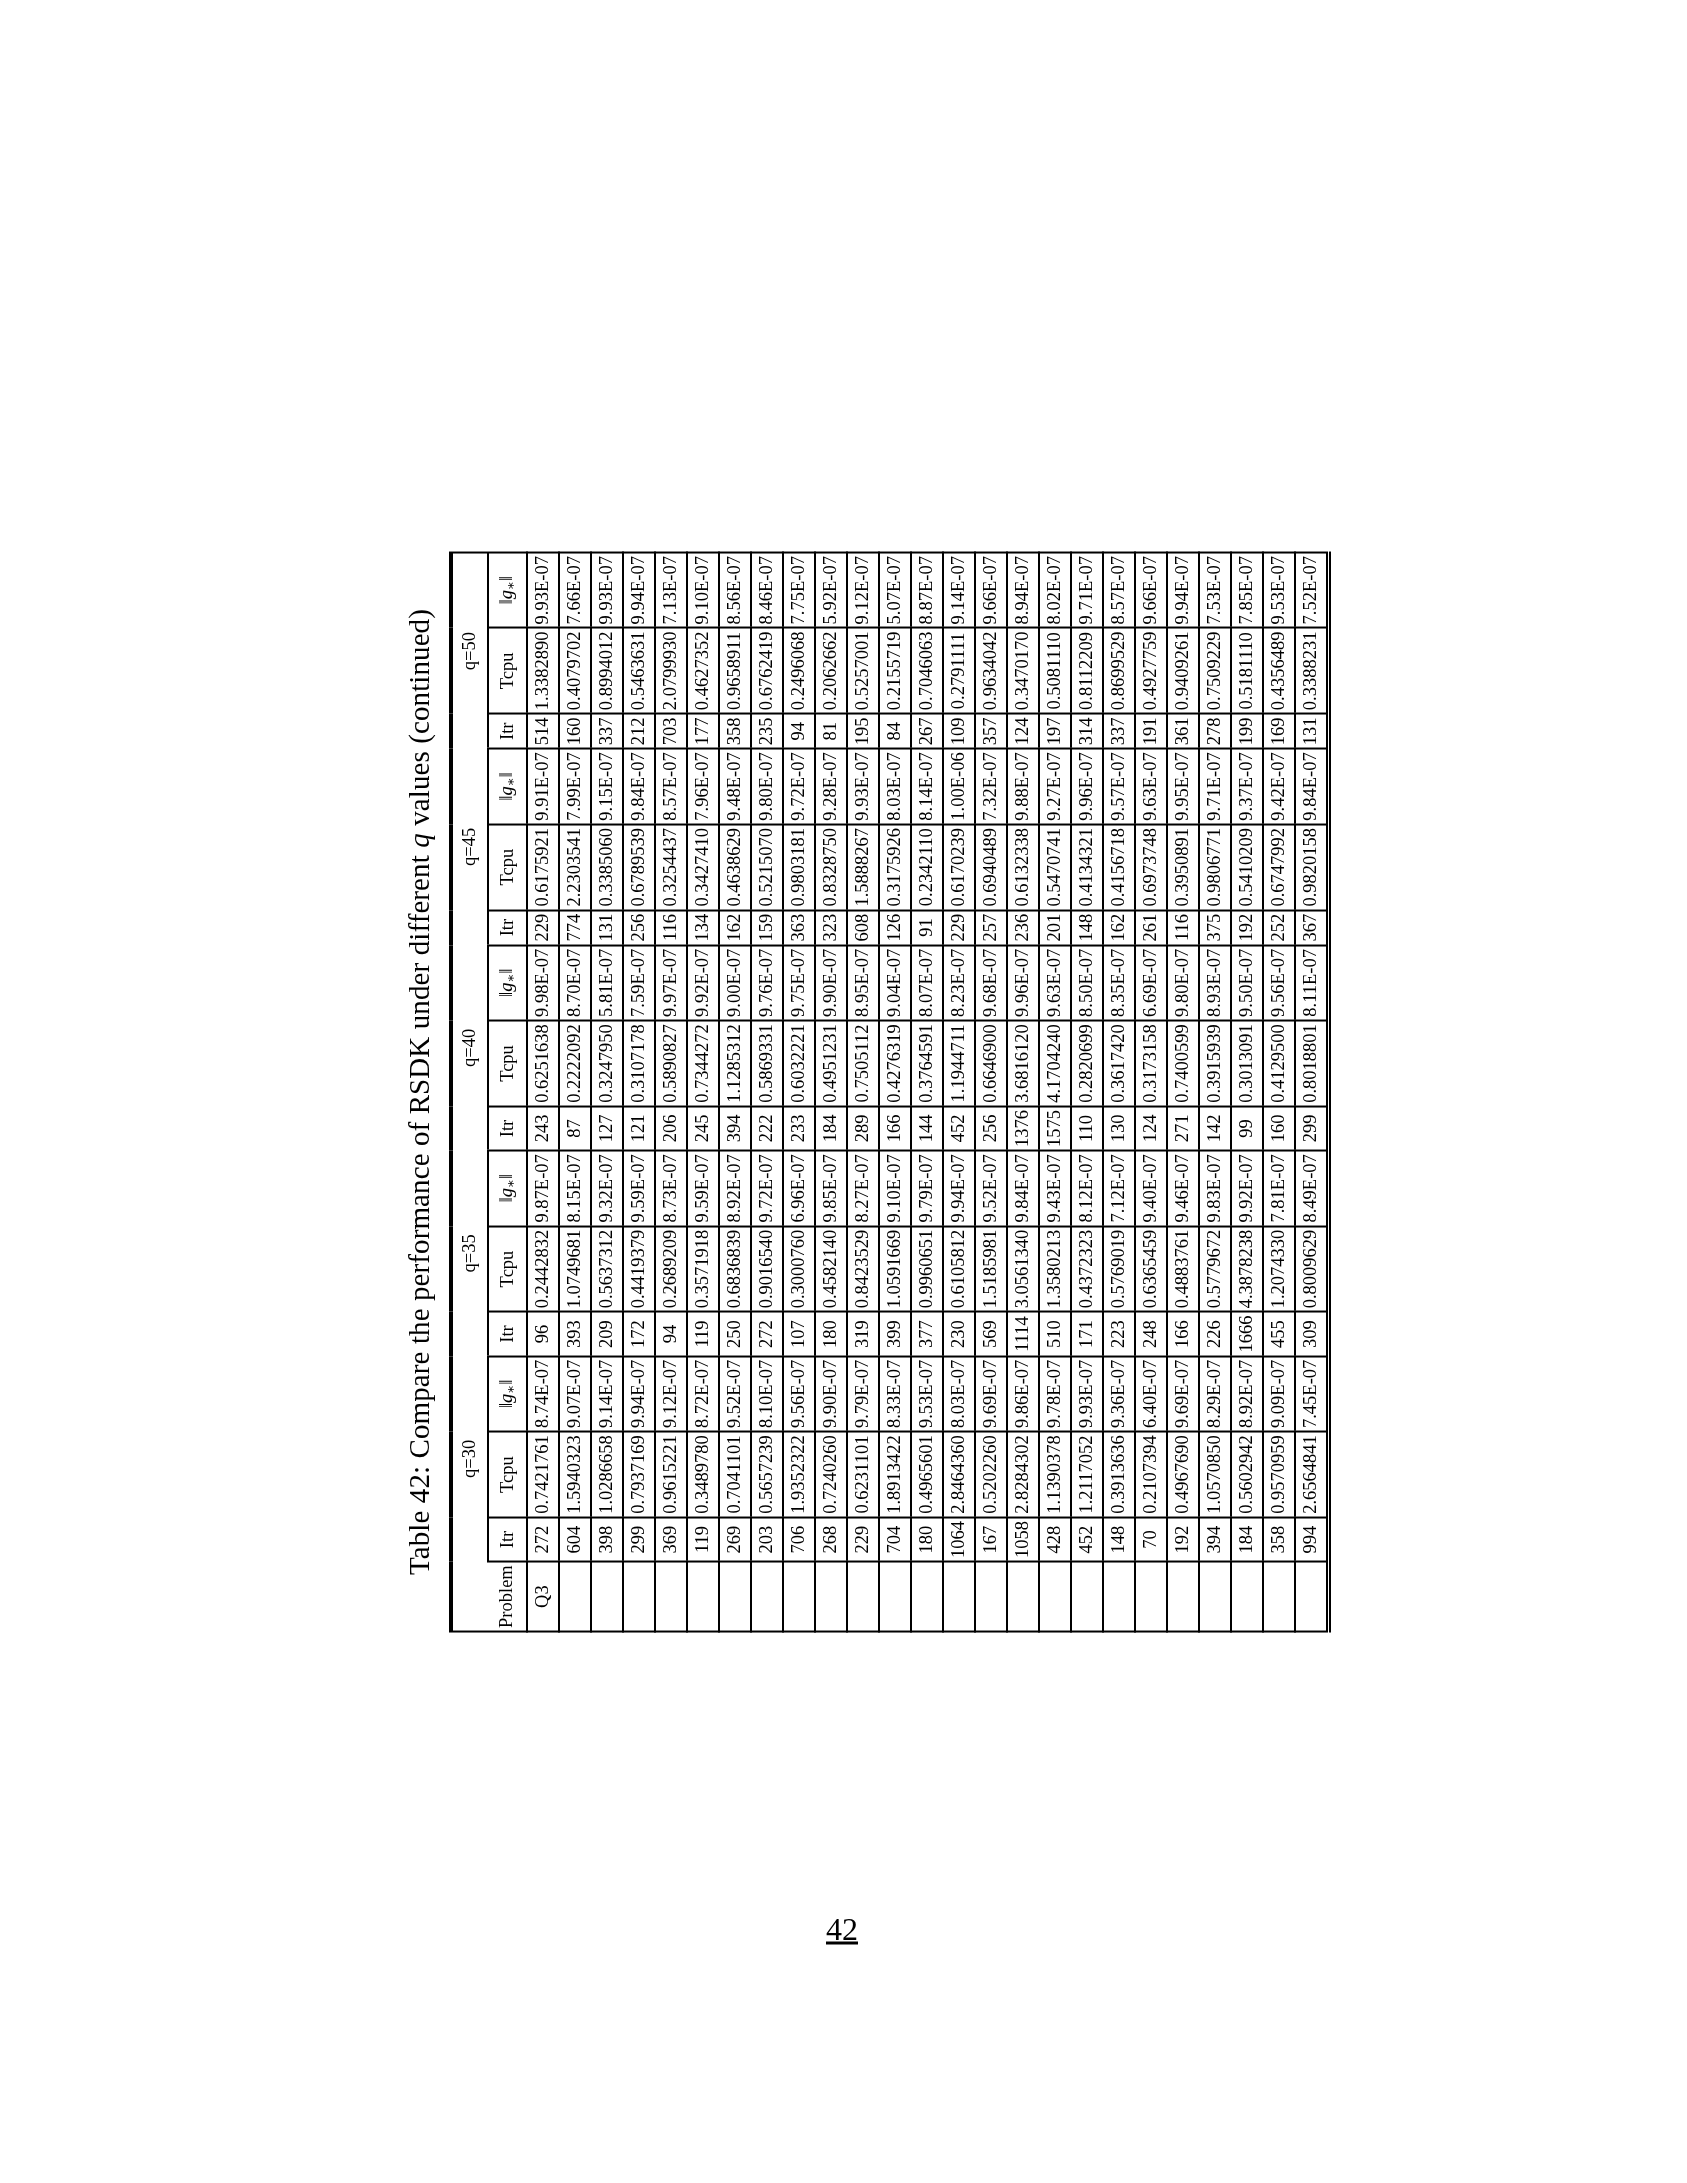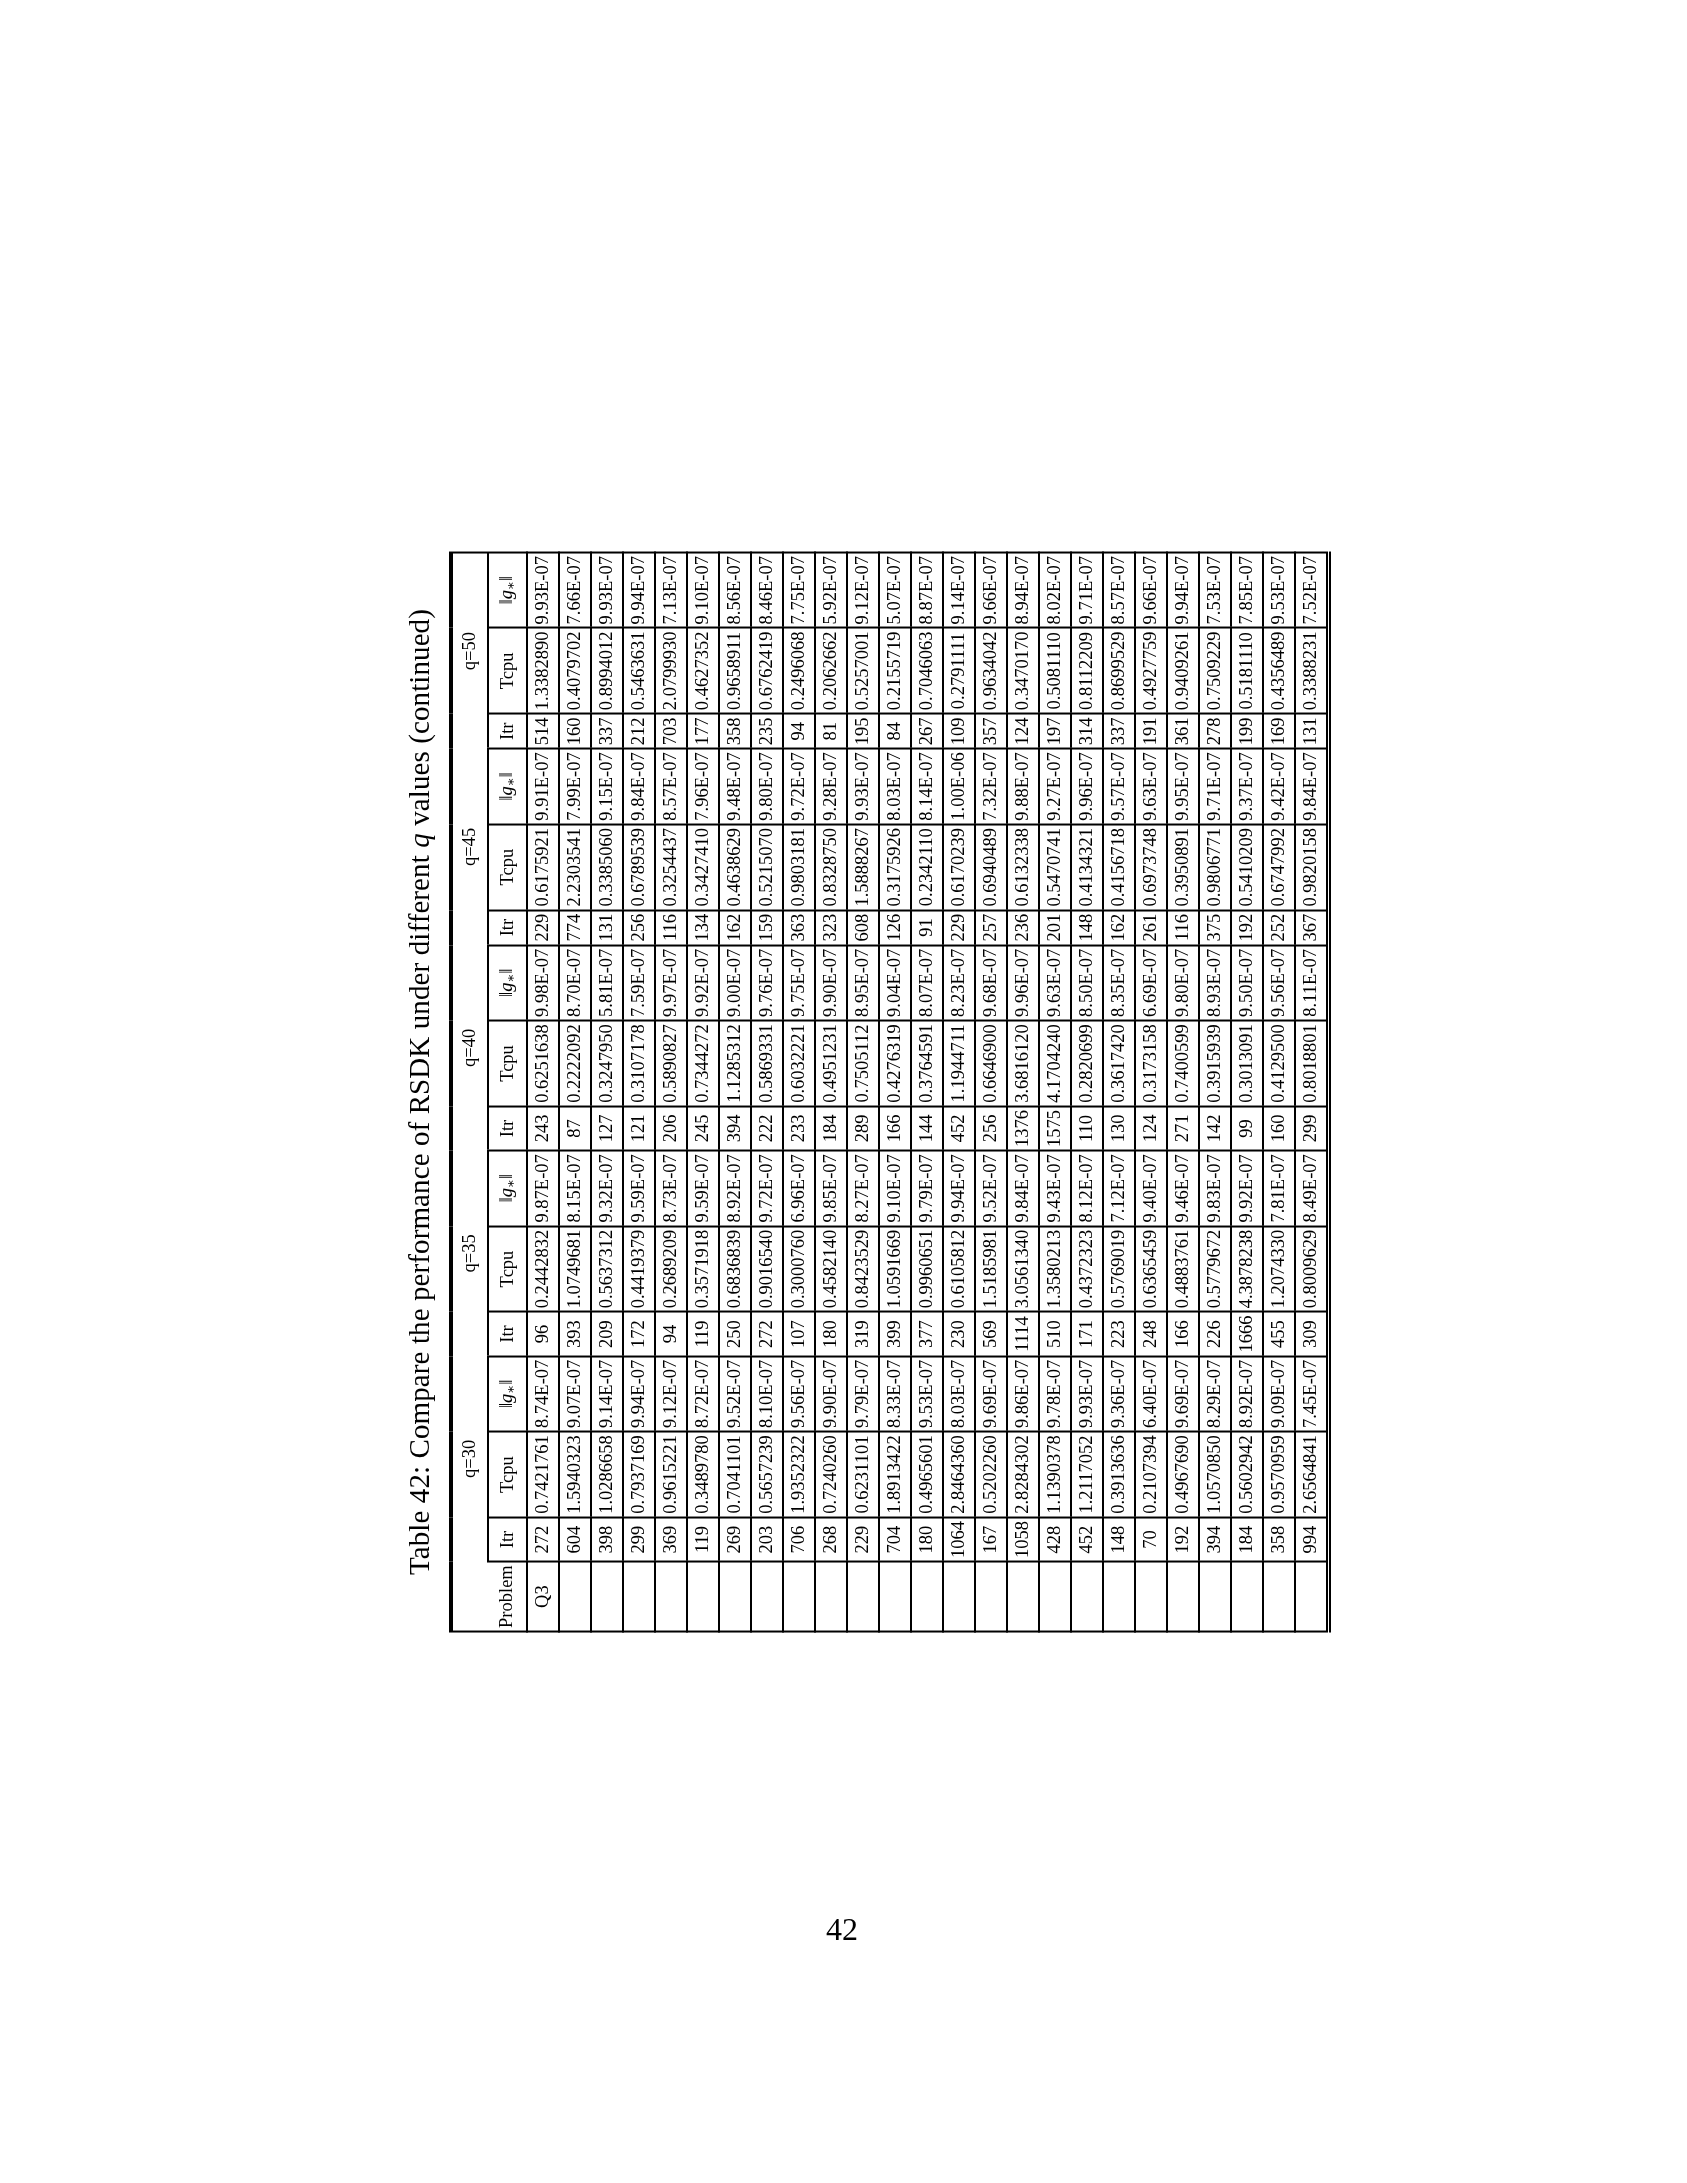--- a/index.html
+++ b/index.html
@@ -37,21 +37,21 @@
   tr.qrow th.corner { border:none; }
   tr.colrow th { border:2px solid #000; height:37px; }
   tr.colrow th.problem-h { border-top:none; }
   tbody td, tbody th.rowlabel { border:2px solid #000; height:30px; }
   td.itr   { }
   td.tcpu  { }
   td.gnorm { }
   sub.star { font-size:70%; vertical-align:-20%; }
   .page-number {
     position:absolute; left:842px; top:1929px;
-    transform:translate(-50%,-50%); font-size:32px;
+    transform:translate(-50%,-50%); font-size:32px;text-decoration:underline;
   }
 </style>
 </head>
 <body>
 
 <div class="page">
 
   <div class="caption-rotor">
     <span>Table 42: Compare the performance of RSDK under different </span><i>q</i><span> values (continued)</span>
   </div>

